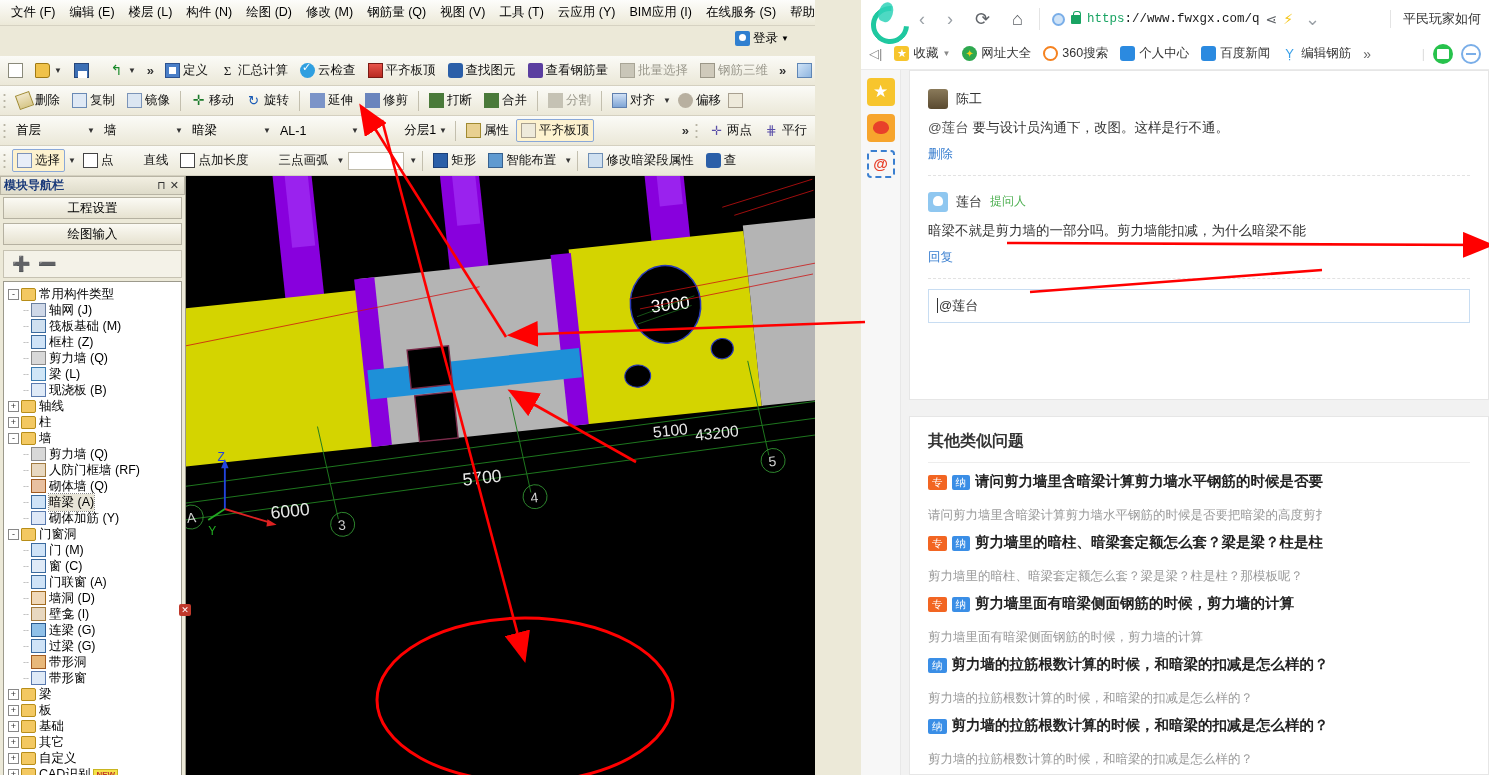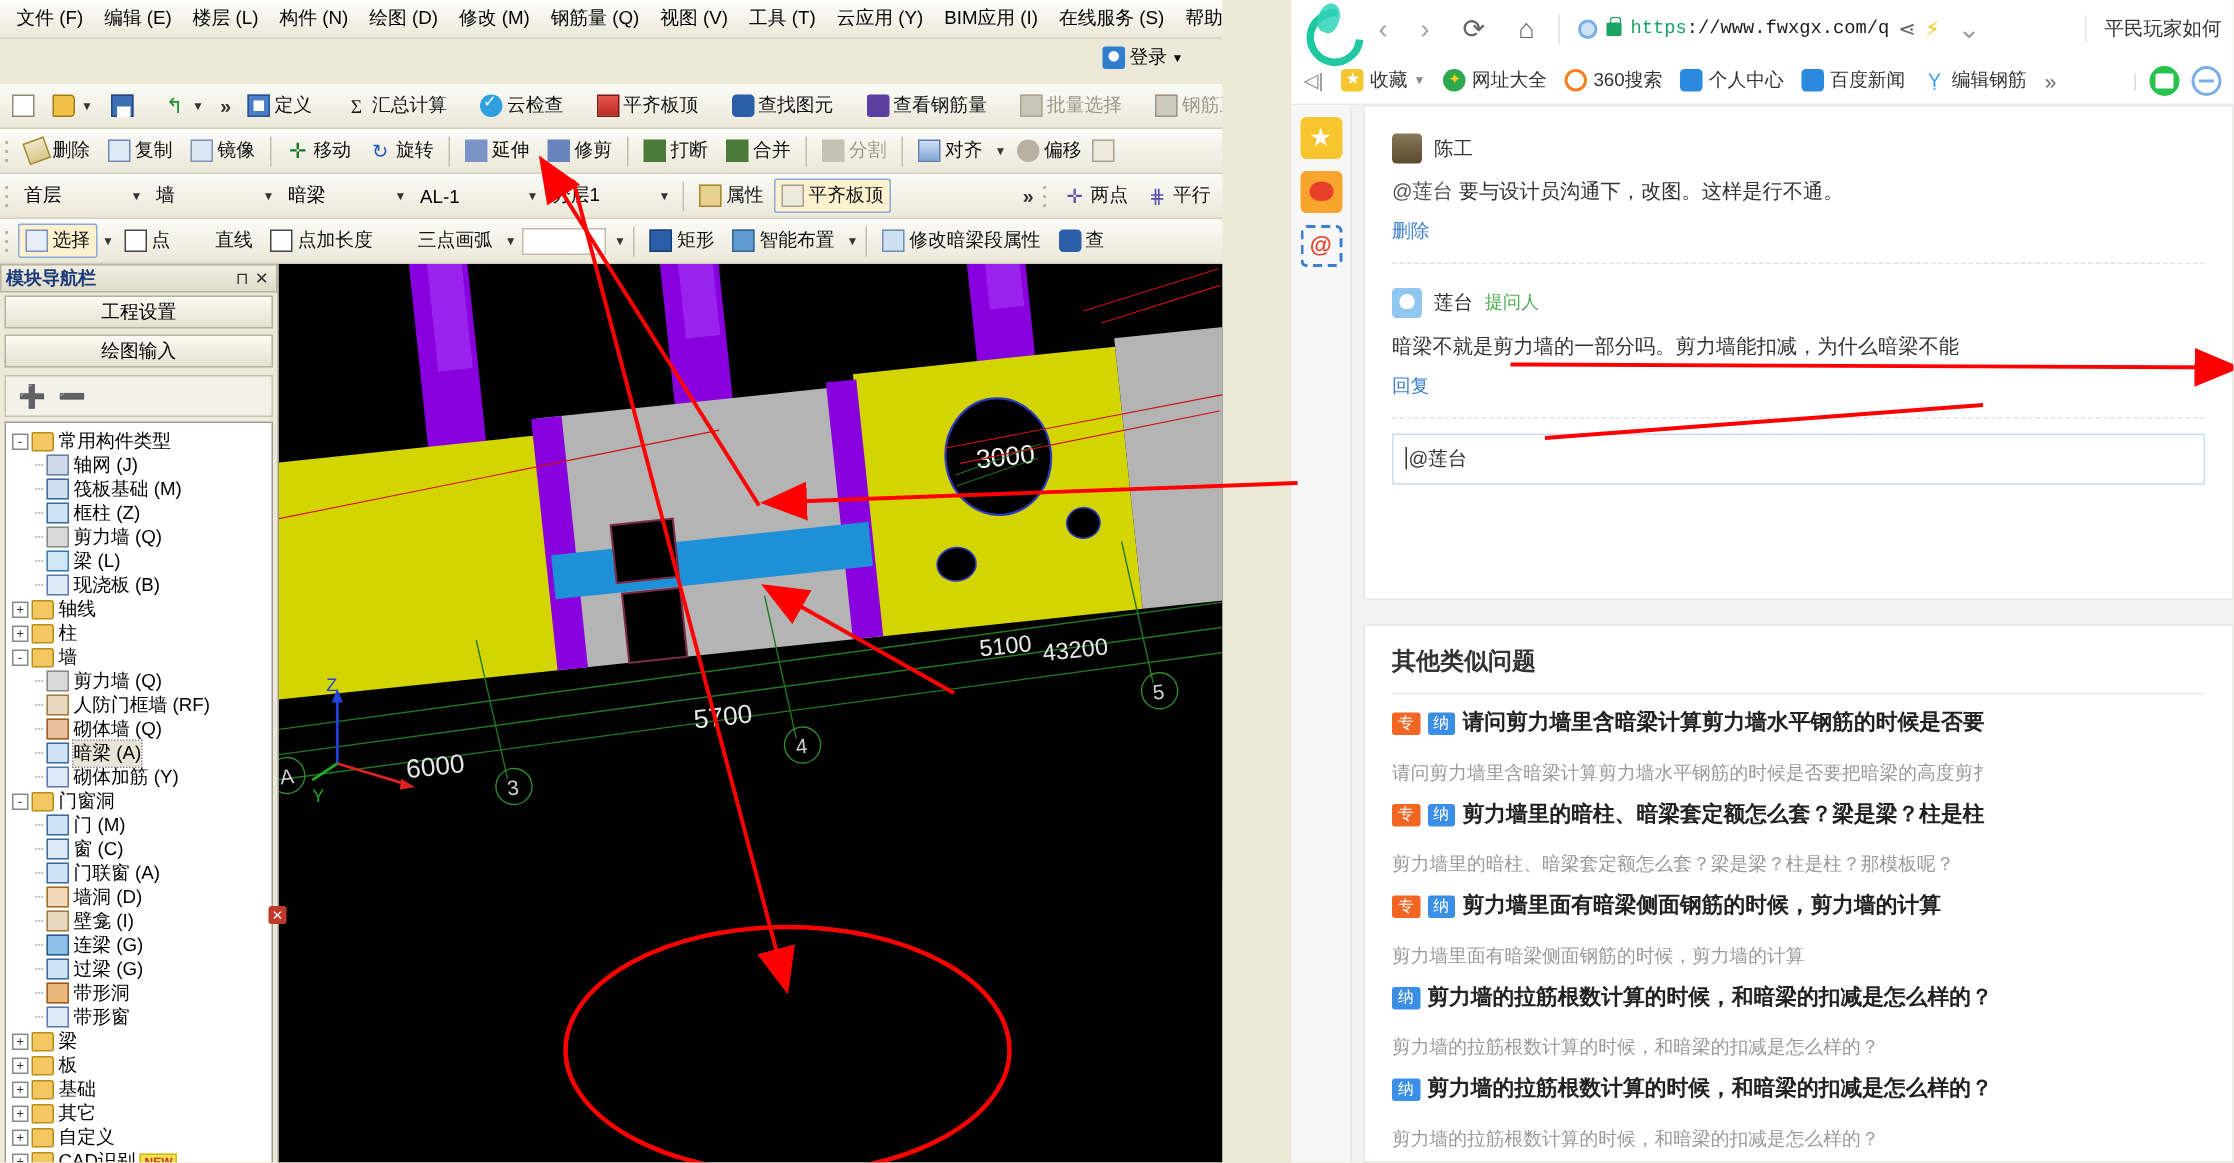--- a/index.html
+++ b/index.html
@@ -216,21 +216,21 @@
       </div>
     <div class="tbtn">
         <span class="ic i-save"></span>
       </div>
     <span class="sep"></span>
     <div class="tbtn">
         <span class="ic i-undo">↰</span>
         <span class="chev">▼</span>
       </div>
     <span class="more">»</span>
-    <span id="tb1items" style="display:flex;align-items:center;gap:12px;">
+    <span id="tb1items" style="display:flex;align-items:center;gap:2px;">
         <div class="tbtn">
           <span class="ic i-def"></span>
           <span>定义</span>
         </div>
         <div class="tbtn">
           <span class="ic i-sig">Σ</span>
           <span>汇总计算</span>
         </div>
         <div class="tbtn">
           <span class="ic i-cloud"></span>
@@ -337,21 +337,21 @@
         <span class="dd">▼</span>
       </div>
       <div style="display: flex; align-items: center; min-width: 86px;">
         <span style="flex:1;padding-left:4px;font-size:12.5px">暗梁</span>
         <span class="dd">▼</span>
       </div>
       <div style="display: flex; align-items: center; min-width: 86px;">
         <span style="flex:1;padding-left:4px;font-size:12.5px">AL-1</span>
         <span class="dd">▼</span>
       </div>
-      <div style="display: flex; align-items: center; min-width: 86px;">
+      <div style="display: flex; align-items: center; min-width: 86px; text-align: right;">
         <span style="flex:1;padding-left:4px;font-size:12.5px">分层1</span>
         <span class="dd">▼</span>
       </div>
       <span class="sep"></span>
       <div class="tbtn">
         <span class="ic i-attr"></span>
         <span>属性</span>
       </div>
       <div class="tbtn on">
         <span class="ic i-edits"></span>

